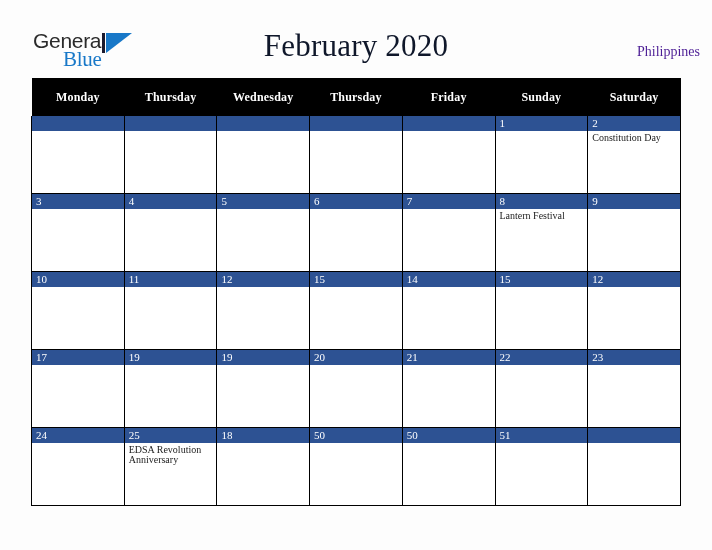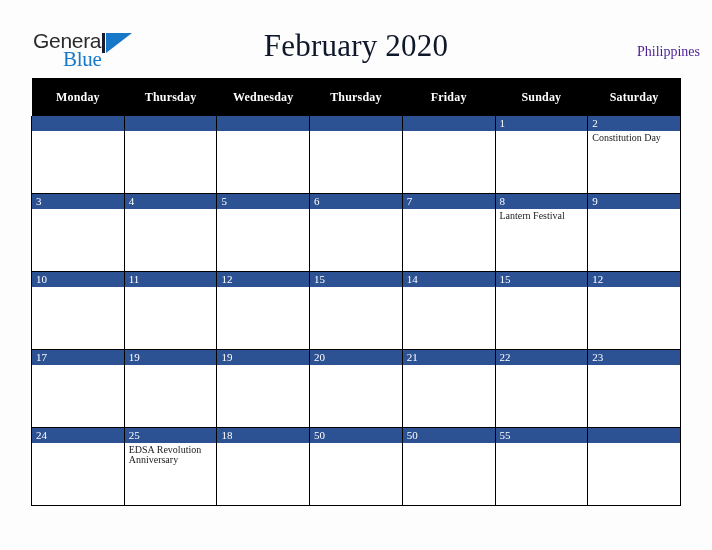--- a/index.html
+++ b/index.html
@@ -327,21 +327,21 @@
           </td>
           <td>
             <div class="daynum">50</div>
             <div class="events"></div>
           </td>
           <td>
             <div class="daynum">50</div>
             <div class="events"></div>
           </td>
           <td>
-            <div class="daynum">55</div>
+            <div class="daynum">51</div>
             <div class="events"></div>
           </td>
           <td>
             <div class="daynum"></div>
             <div class="events"></div>
           </td>
         </tr>
       </tbody>
   </table>
 

